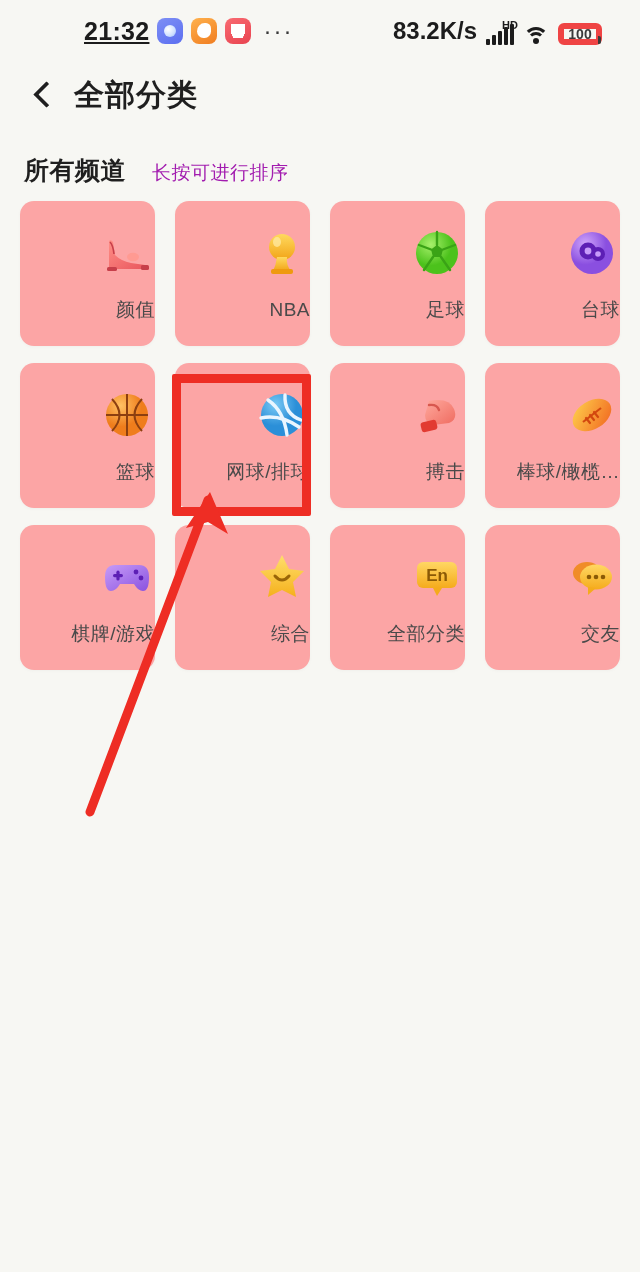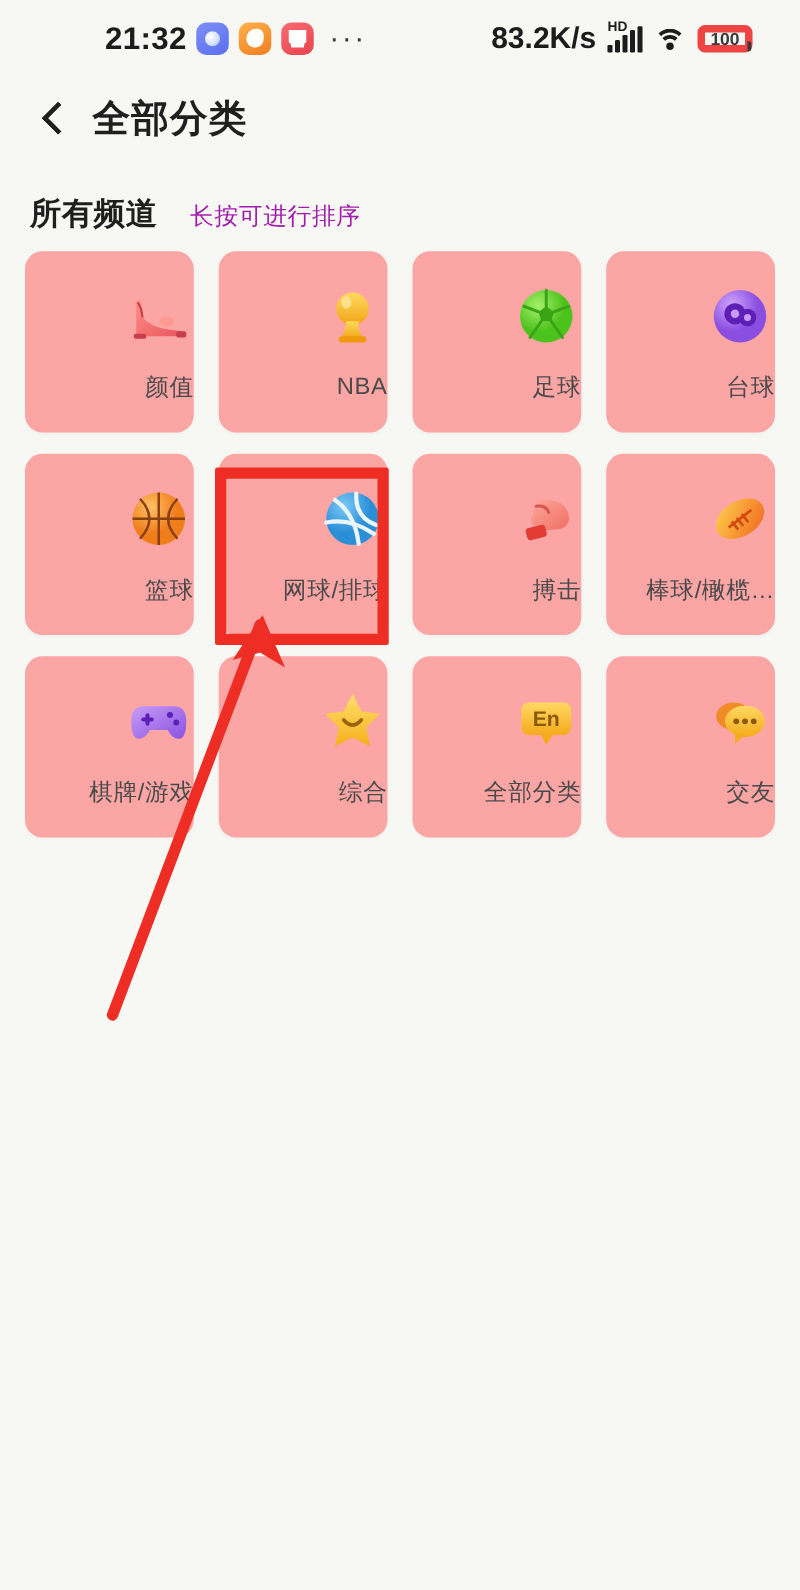--- a/index.html
+++ b/index.html
@@ -17,21 +17,21 @@
     display:flex;
     align-items:center;
     padding:0 24px;
     position:relative;
   }
   .sb-left{
     display:flex;align-items:center;gap:8px;
     margin-left:60px;
   }
   .sb-time{
-    font-size:25px;font-weight:700;color:#1c1c1c;letter-spacing:.3px;
+    font-size:25px;font-weight:700;color:#1c1c1c;letter-spacing:.3px;text-decoration:underline;
   }
   .appicon{width:26px;height:26px;border-radius:8px;display:block;position:relative;}
   .appicon.blue{background:linear-gradient(150deg,#7e8ff5,#5b6ef0);}
   .appicon.blue::after{
     content:"";position:absolute;left:50%;top:50%;width:12px;height:12px;
     transform:translate(-50%,-50%);border-radius:50%;
     background:radial-gradient(circle at 35% 35%,#fff,#cfe0ff 60%,#8fb6ff);
   }
   .appicon.orange{background:linear-gradient(150deg,#ffb14d,#f07d20);}
   .appicon.orange::after{
@@ -45,27 +45,27 @@
     background:
       radial-gradient(circle at 25% 30%,#fff 45%,transparent 46%),
       radial-gradient(circle at 75% 30%,#fff 45%,transparent 46%),
       radial-gradient(circle at 50% 80%,#fff 42%,transparent 43%);
   }
   .sb-dots{
     font-size:24px;color:#3a3a3a;letter-spacing:2px;line-height:10px;
     margin-left:4px;
   }
   .sb-right{
-    margin-left:auto;display:flex;align-items:center;gap:9px;
+    margin-left:auto;display:flex;align-items:flex-end;gap:9px;
     margin-right:14px;
   }
   .sb-speed{font-size:24px;font-weight:600;color:#1c1c1c;letter-spacing:0;}
   .sig-wrap{position:relative;display:flex;align-items:flex-end;gap:2px;height:22px;}
   .sig-hd{
-    position:absolute;top:-4px;left:0;font-size:11px;font-weight:700;color:#1c1c1c;
+    position:absolute;top:-4px;left:16px;font-size:11px;font-weight:700;color:#1c1c1c;
   }
   .sig-bars{display:flex;align-items:flex-end;gap:2px;margin-top:6px;}
   .sig-bars i{display:block;width:4px;background:#1c1c1c;border-radius:1px;}
   .sig-bars i:nth-child(1){height:6px;}
   .sig-bars i:nth-child(2){height:10px;}
   .sig-bars i:nth-child(3){height:14px;}
   .sig-bars i:nth-child(4){height:18px;}
   .sig-bars i:nth-child(5){height:21px;}
   .wifi{width:26px;height:20px;position:relative;}
   .wifi span{

